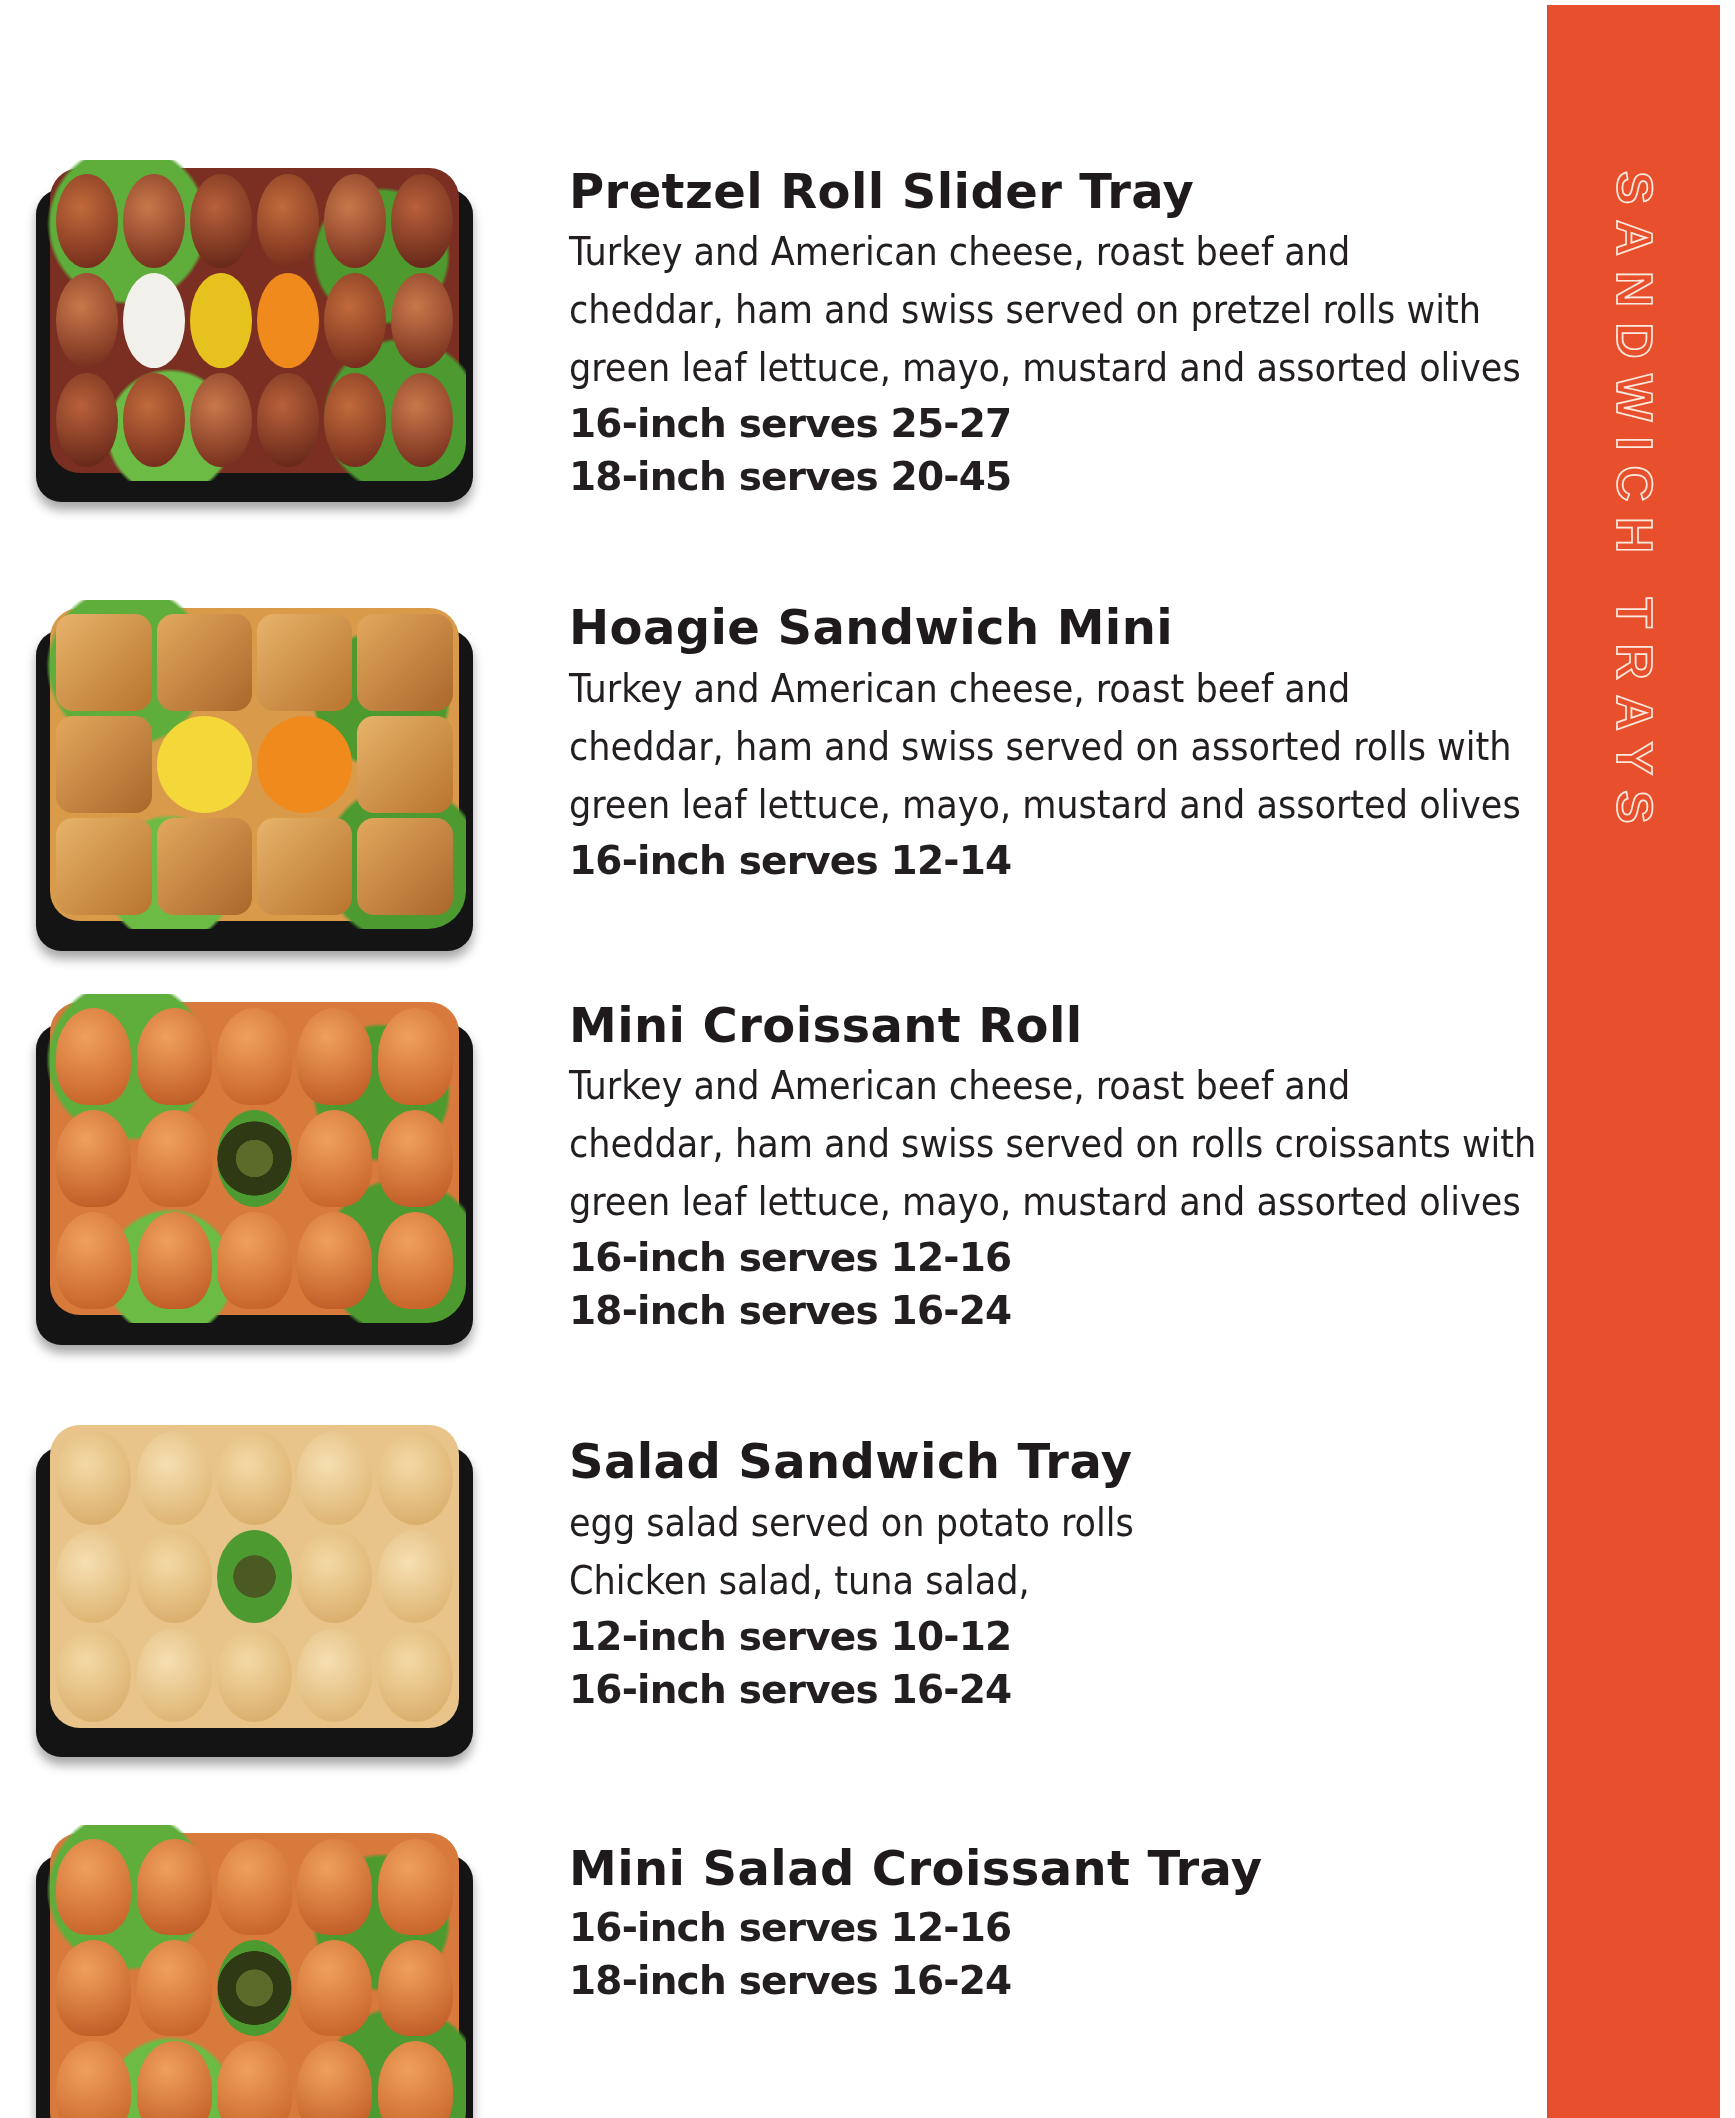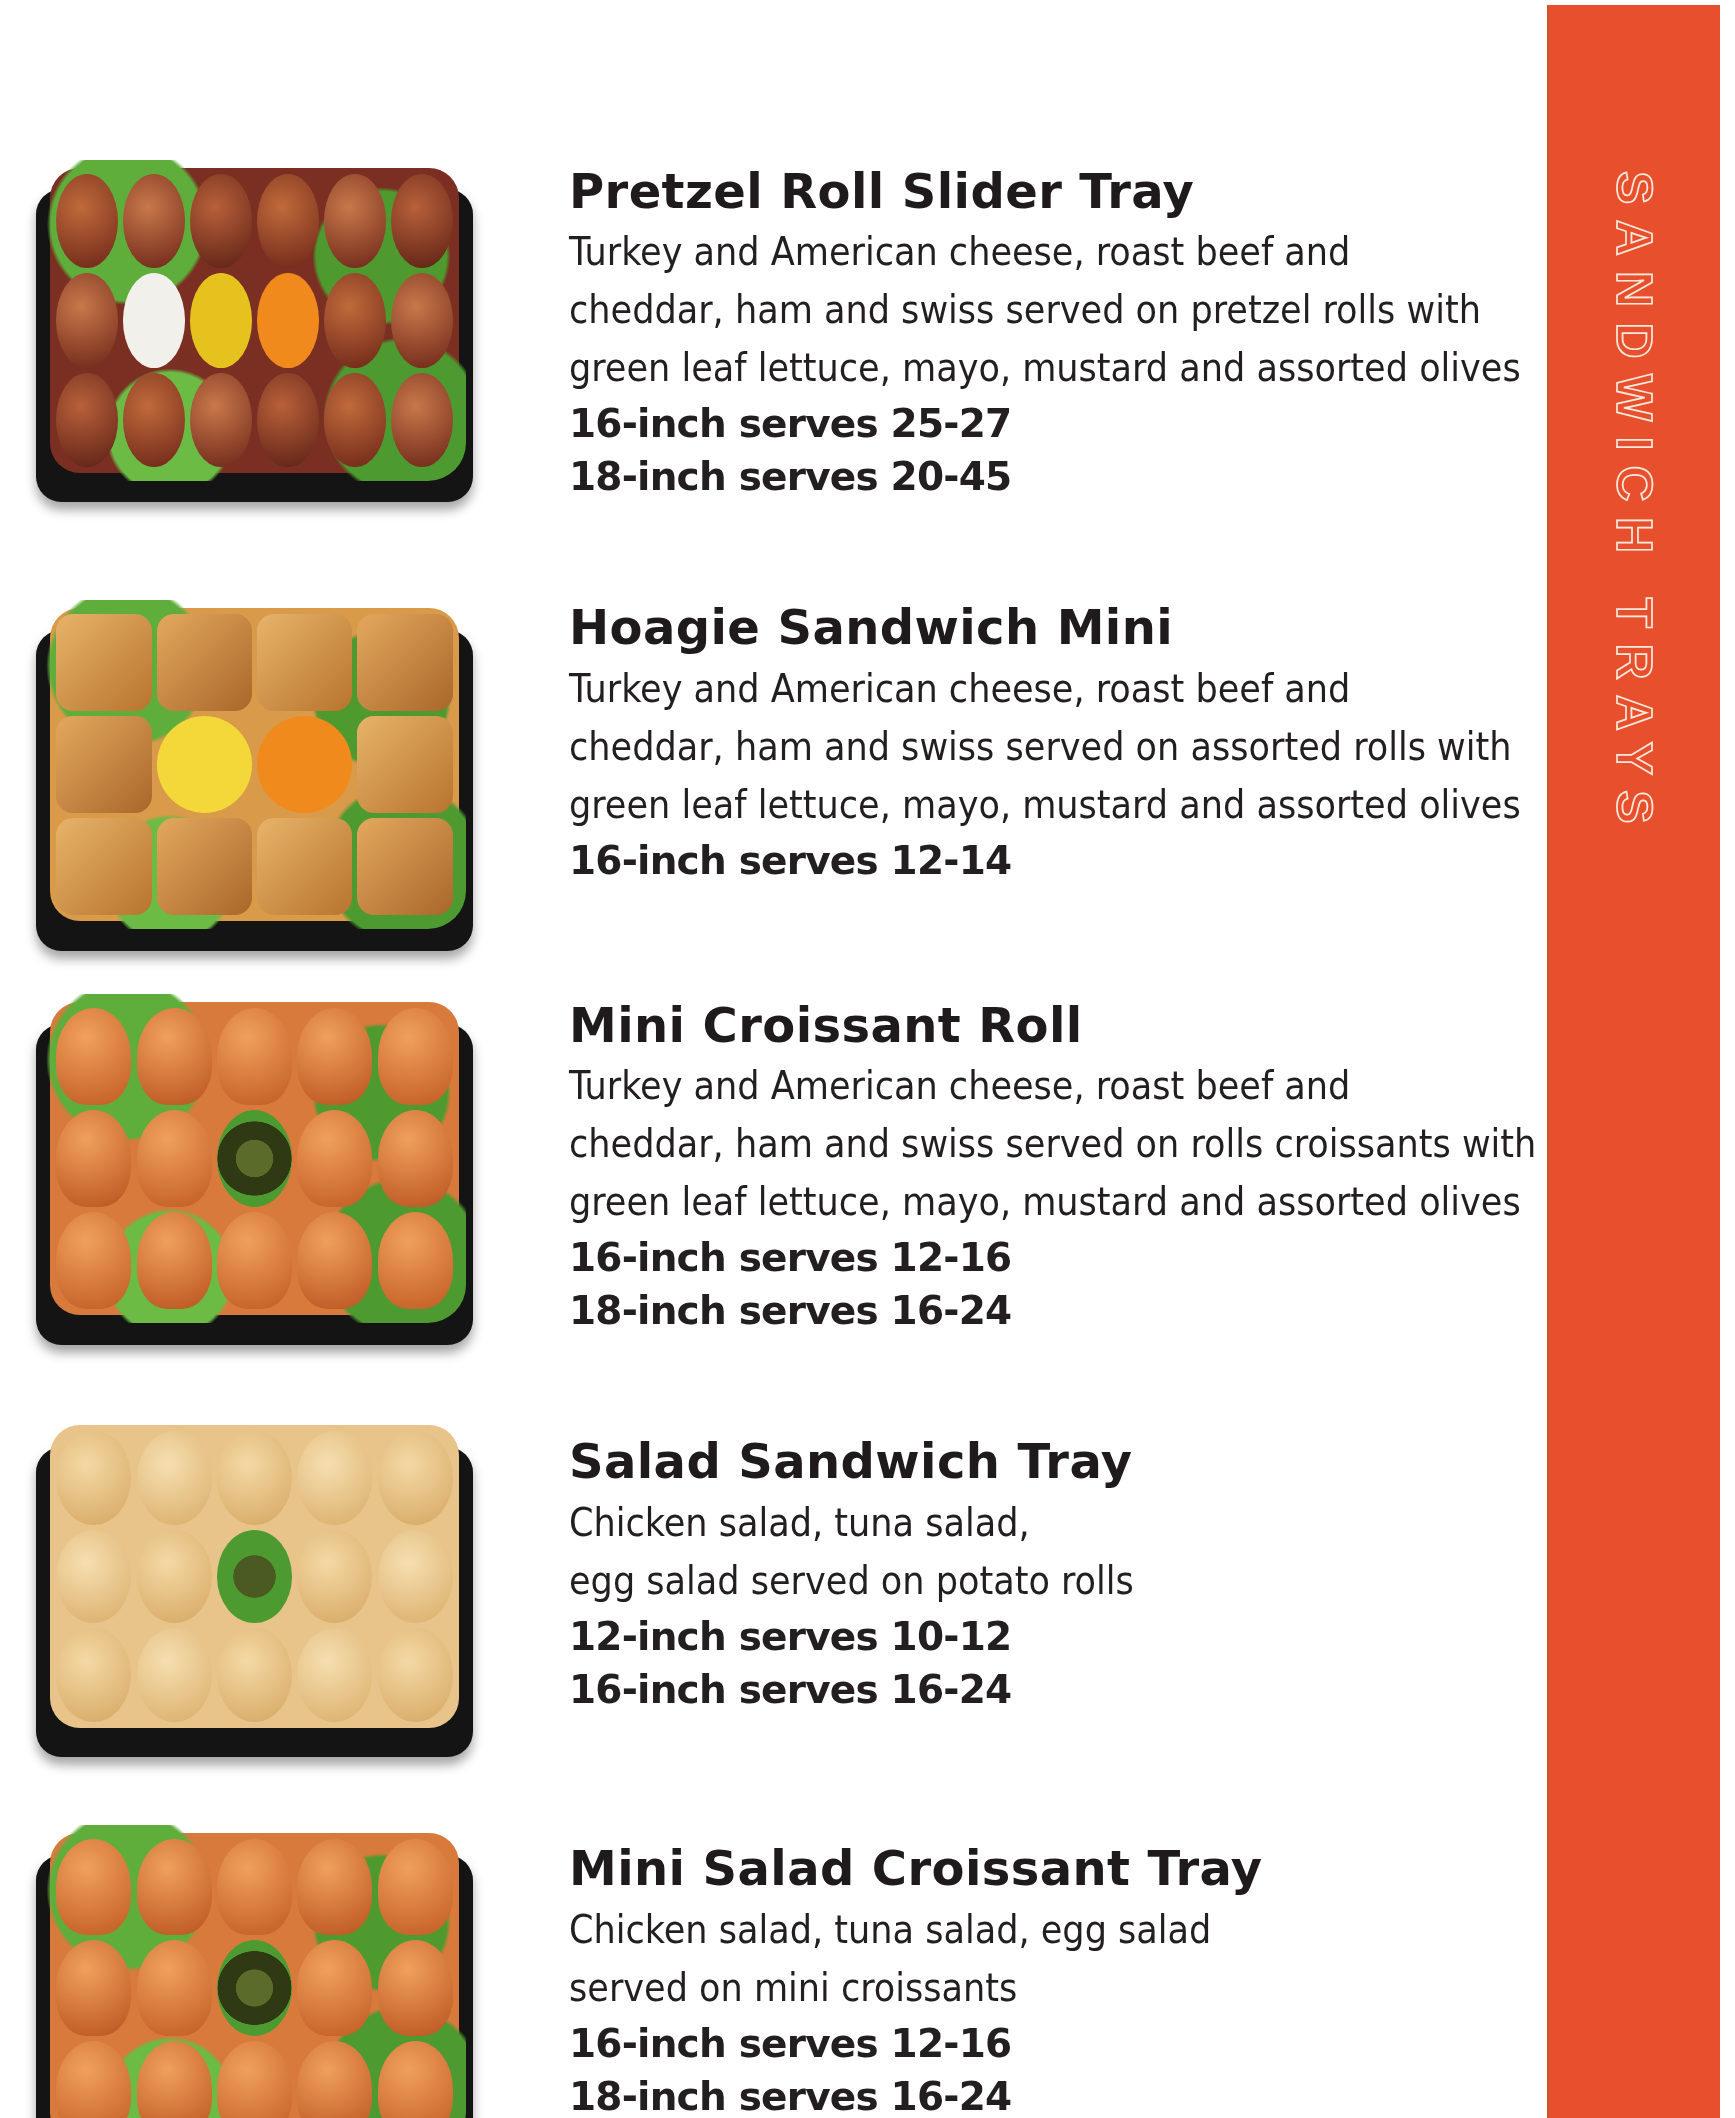--- a/index.html
+++ b/index.html
@@ -195,22 +195,22 @@
             <div class="piece" style="background:radial-gradient(circle at 40% 35%,#f4d9a4,#d4a560);"></div>
             <div class="piece" style="background:radial-gradient(circle at 40% 35%,#f6dfb0,#d8ab66);"></div>
             <div class="piece" style="background:radial-gradient(circle at 40% 35%,#f4d9a4,#d4a560);"></div>
           </div>
         </div>
       </div>
     </div>
     <div class="text" style="top:21px;">
       <div class="title">Salad Sandwich Tray</div>
       <div class="desc">
+        <span class="desc-line">egg salad served on potato rolls</span>
         <span class="desc-line">Chicken salad, tuna salad,</span>
-        <span class="desc-line">egg salad served on potato rolls</span>
       </div>
       <div class="serves">
         <div class="serve">12-inch serves 10-12</div>
         <div class="serve">16-inch serves 16-24</div>
       </div>
     </div>
   </div>
 
   <div class="item" style="top:1818px;">
     <div class="photo" style="top:0px;height:369px;">
@@ -233,24 +233,20 @@
             <div class="piece" style="border-radius:50% 50% 40% 40%;background:radial-gradient(circle at 40% 30%,#f0a05c,#b8521e);"></div>
             <div class="piece" style="border-radius:50% 50% 40% 40%;background:radial-gradient(circle at 40% 30%,#f0a05c,#c05a22);"></div>
             <div class="piece" style="border-radius:50% 50% 40% 40%;background:radial-gradient(circle at 40% 30%,#f0a05c,#b8521e);"></div>
             <div class="piece" style="border-radius:50% 50% 40% 40%;background:radial-gradient(circle at 40% 30%,#f0a05c,#c05a22);"></div>
           </div>
         </div>
       </div>
     </div>
     <div class="text" style="top:21px;">
       <div class="title">Mini Salad Croissant Tray</div>
-      <div class="desc">
-        <span class="desc-line">Chicken salad, tuna salad, egg salad</span>
-        <span class="desc-line">served on mini croissants</span>
-      </div>
       <div class="serves">
         <div class="serve">16-inch serves 12-16</div>
         <div class="serve">18-inch serves 16-24</div>
       </div>
     </div>
   </div>
 
   <div class="item" style="top:2212px;">
     
     

